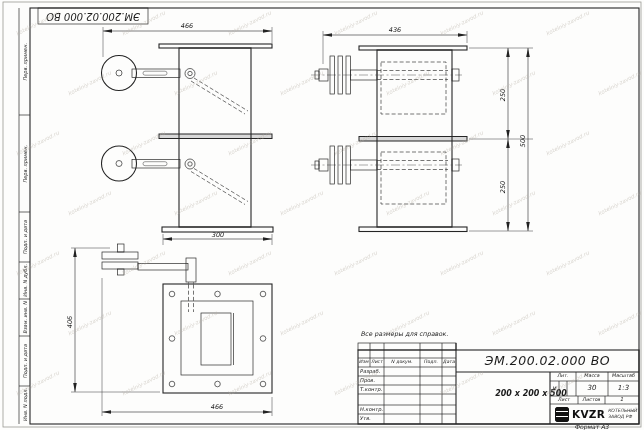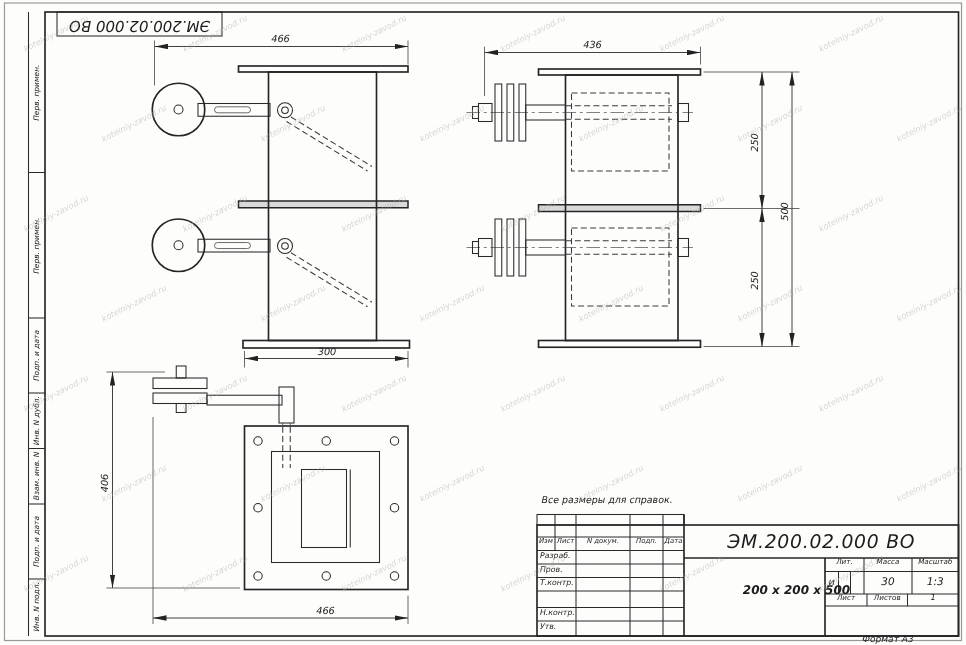--- a/index.html
+++ b/index.html
@@ -255,20 +255,28 @@
 <div class="cell" style="left:576px;top:372px;width:32px;height:9px;font-size:4.8px;">Масса</div>
 <div class="cell" style="left:608px;top:372px;width:31px;height:9px;font-size:4.8px;">Масштаб</div>
 <div class="cell" style="left:550px;top:381px;width:9px;height:15px;font-size:6.5px;">и</div>
 <div class="cell" style="left:576px;top:381px;width:32px;height:15px;font-size:7px;">30</div>
 <div class="cell" style="left:608px;top:381px;width:31px;height:15px;font-size:7px;">1:3</div>
 
 <div class="cell" style="left:550px;top:396px;width:28px;height:8px;font-size:4.8px;">Лист</div>
 <div class="cell" style="left:578px;top:396px;width:27px;height:8px;font-size:4.8px;">Листов</div>
 <div class="cell" style="left:605px;top:396px;width:34px;height:8px;font-size:5.5px;">1</div>
 
+<div style="position:absolute;left:552px;top:404px;width:87px;height:20px;display:flex;align-items:center;gap:3px;padding-left:3px;box-sizing:border-box;">
+  <div class="logo-mark"></div>
+  <div class="logo-word">KVZR</div>
+  <div class="logo-sub">
+    <span>КОТЕЛЬНЫЙ</span>
+    <span>ЗАВОД РФ</span>
+  </div>
+</div>
 
 <div class="cell" style="left:545px;top:424px;width:94px;height:6px;font-size:6px;">Формат А3</div>
 
 <div id="wm">
       <span class="wmt" style="left: 14px; top: 20px;">kotelniy-zavod.ru</span>
       <span class="wmt" style="left: 120px; top: 20px;">kotelniy-zavod.ru</span>
       <span class="wmt" style="left: 226px; top: 20px;">kotelniy-zavod.ru</span>
       <span class="wmt" style="left: 332px; top: 20px;">kotelniy-zavod.ru</span>
       <span class="wmt" style="left: 438px; top: 20px;">kotelniy-zavod.ru</span>
       <span class="wmt" style="left: 544px; top: 20px;">kotelniy-zavod.ru</span>

